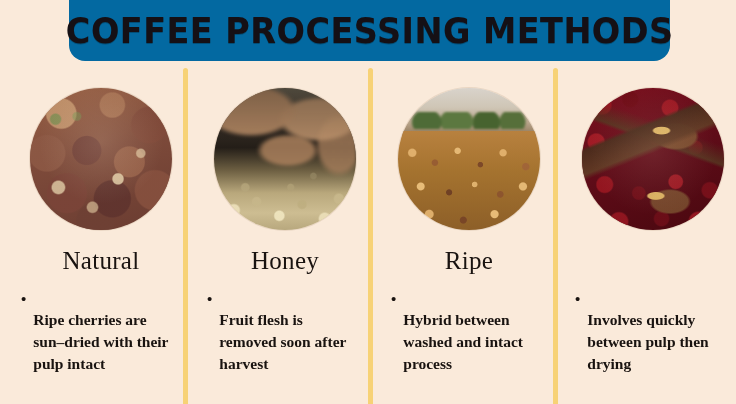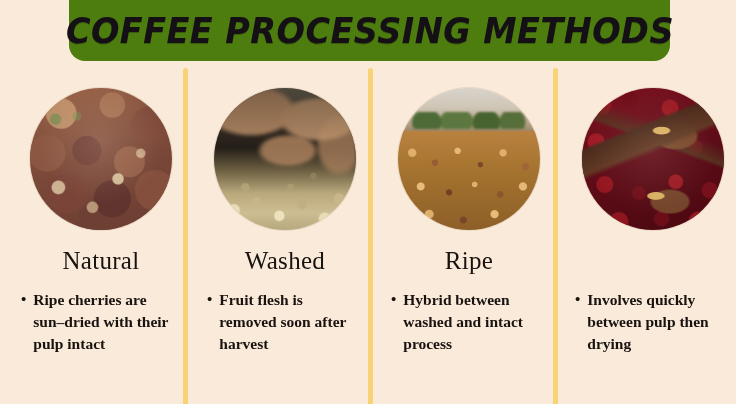--- a/index.html
+++ b/index.html
@@ -8,23 +8,23 @@
     background:#fbeedb;
     font-family:"Liberation Serif", serif;
     overflow:hidden;
     position:relative;
   }
   .canvas{position:relative;width:736px;height:404px;background:#faeada;}
 
   
   .banner{
     position:absolute;left:69px;top:0;width:601px;height:61px;
-    background:#4d7c0f;
+    background:#0369a1;
     border-radius:0 0 16px 16px;
-    display:flex;align-items:center;justify-content:center;font-style:italic;
+    display:flex;align-items:center;justify-content:center;
   }
   .banner-title{
     font-family:"DejaVu Sans", sans-serif;
     font-weight:bold;
     font-size:36px;
     letter-spacing:0.5px;
     color:#151015;
     transform:scaleX(0.93);
     white-space:nowrap;
     text-shadow:0 1px 0 rgba(0,0,0,.25);
@@ -195,21 +195,21 @@
   }
   .bullet{
     display:flex;
     gap:7px;
     font-size:15.5px;
     line-height:1.42;
     color:#191310;
     font-weight:bold;
   }
   .bullet .dot{flex:0 0 auto;line-height:1.42;font-size:15px;}
-  .bullet .txt{flex:1 1 auto;}
+  .bullet .txt{flex:1 1 auto;margin-top:20px;}
 
   .c1 .bullets{padding-left:12px;padding-right:16px;}
   .c2 .bullets{padding-left:14px;padding-right:14px;}
   .c3 .bullets{padding-left:14px;padding-right:8px;}
   .c4 .bullets{padding-left:14px;padding-right:8px;}
 </style>
 </head>
 <body>
 
 <div class="canvas">
@@ -239,21 +239,21 @@
       </div>
     </div>
 
     <div class="col c2">
       <div class="photo p2">
         <div class="layer base"></div>
           <div class="layer beans"></div>
           <div class="layer hand"></div>
           <div class="layer vig"></div>
       </div>
-      <div class="heading">Washed</div>
+      <div class="heading">Honey</div>
       <div class="bullets">
         <div class="bullet">
           <span class="dot">•</span>
           <span class="txt">Fruit flesh is removed soon after harvest</span>
         </div>
       </div>
     </div>
 
     <div class="col c3">
       <div class="photo p3">

